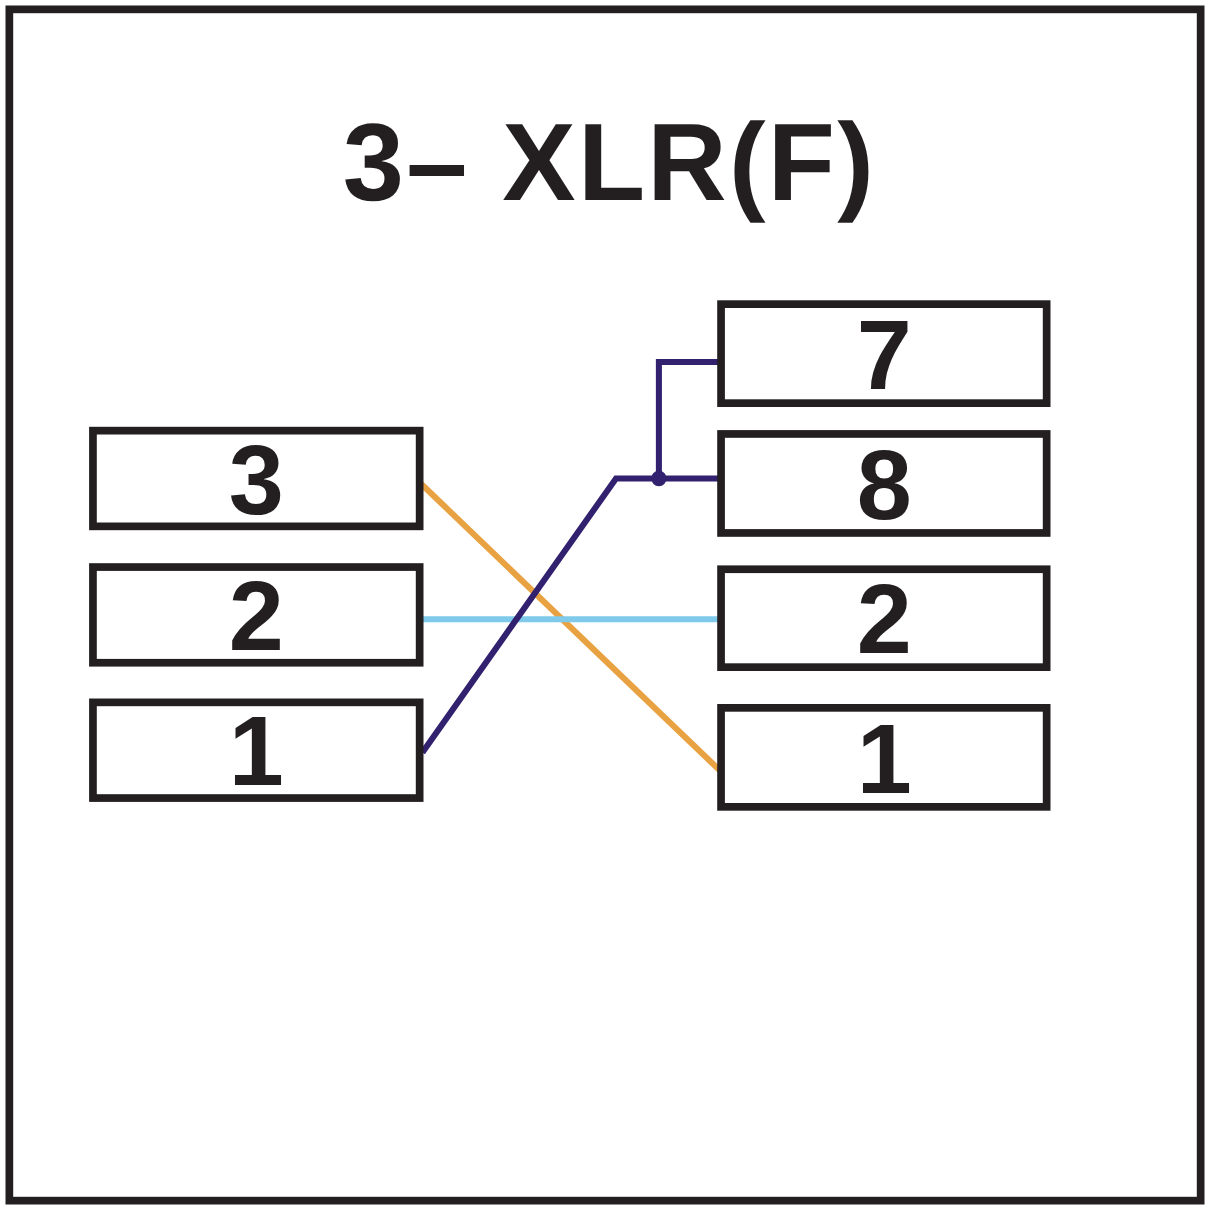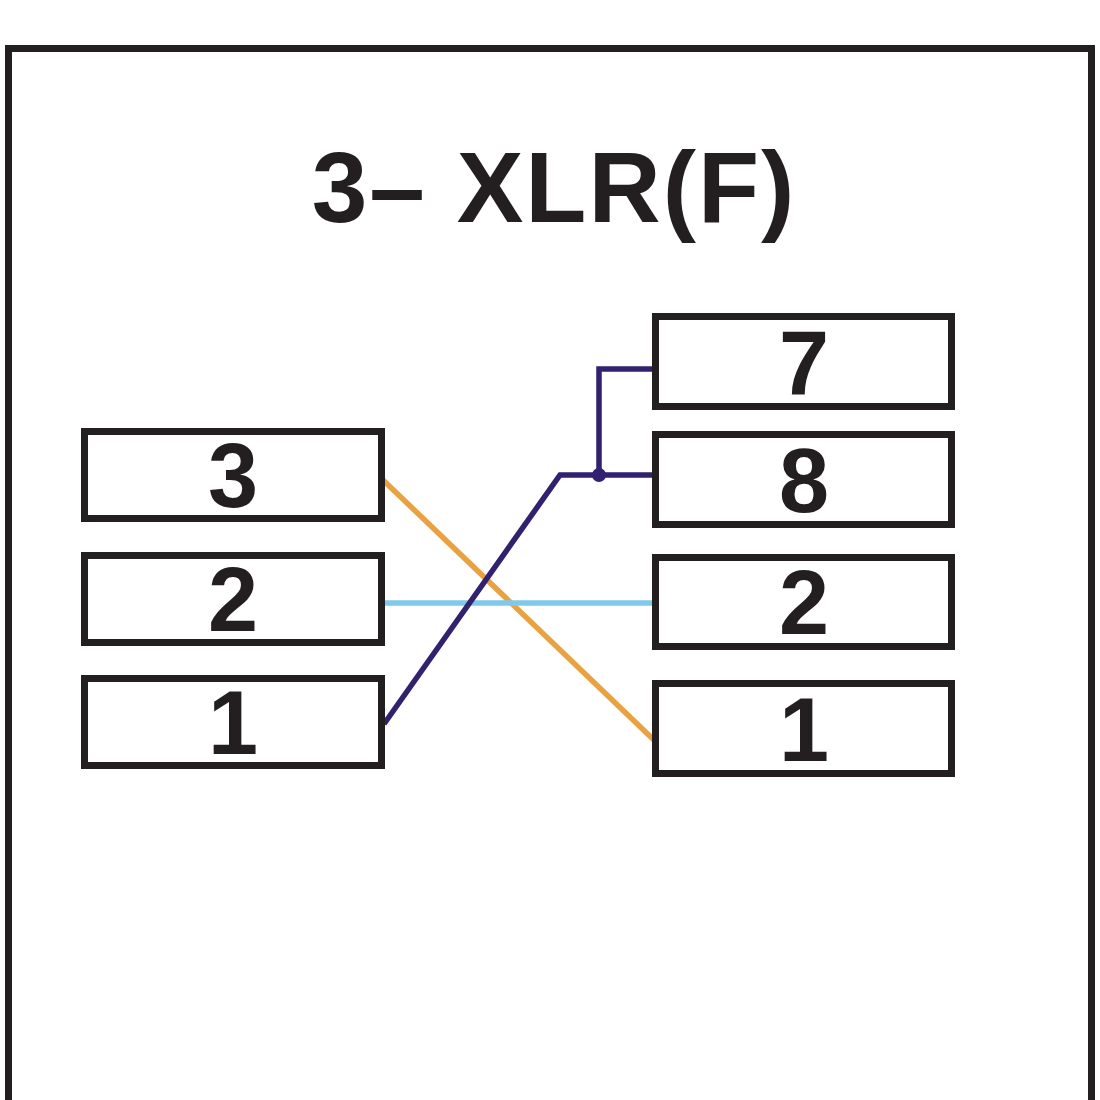--- a/index.html
+++ b/index.html
@@ -8,21 +8,20 @@
     background: #ffffff;
     width: 1100px;
     height: 1100px;
     overflow: hidden;
   }
   .stage {
     position: relative;
     width: 1100px;
     height: 784px;
     background: #ffffff;
-    margin-top: 40px;
   }
   svg {
     display: block;
     font-family: "Liberation Sans", sans-serif;
   }
   .pin-box {
     fill: #ffffff;
     stroke: #231f20;
     stroke-width: 7;
   }

